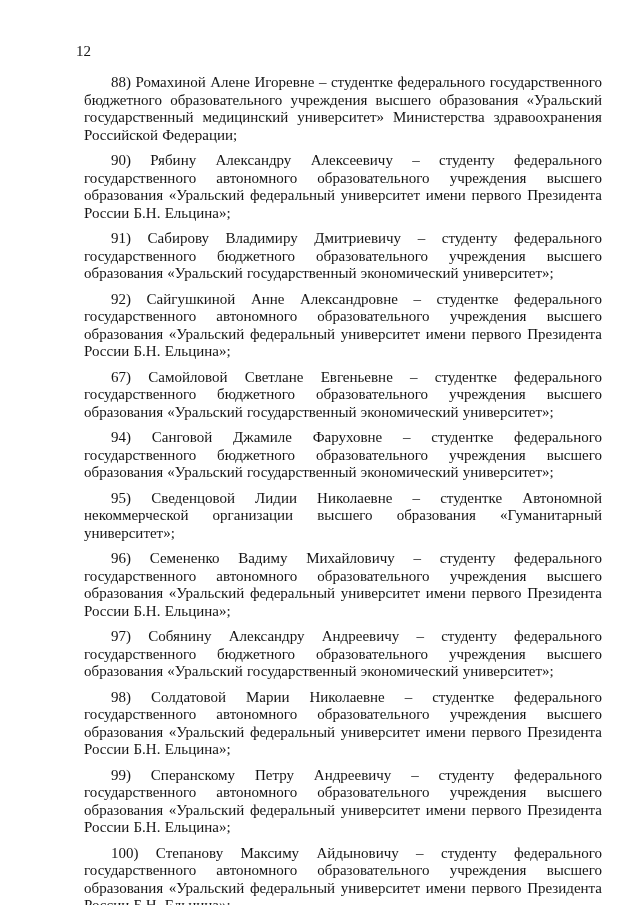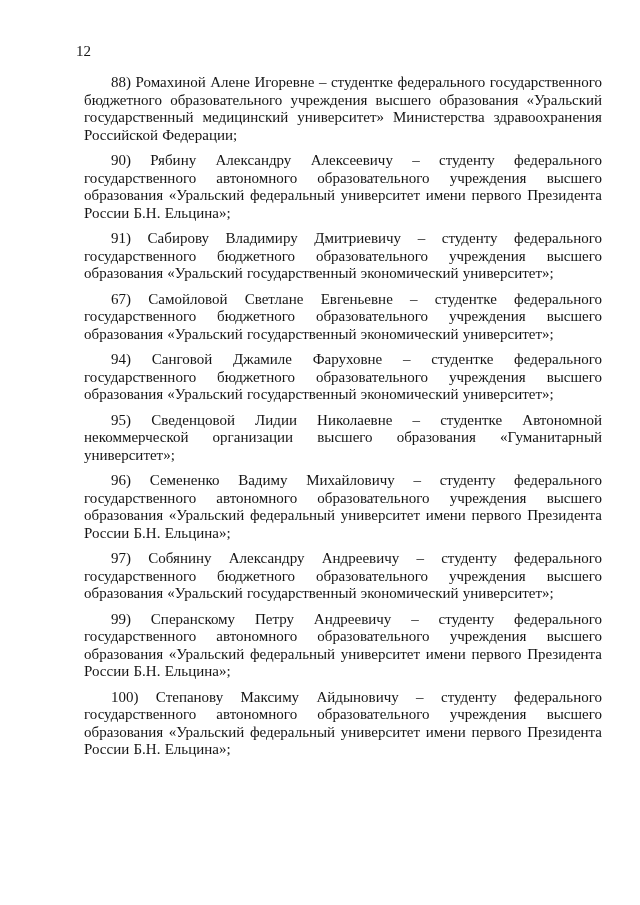--- a/index.html
+++ b/index.html
@@ -45,21 +45,23 @@
 </head>
 <body>
 
 <div class="page">
   <div class="page-number">12</div>
 
   <div class="content">
     <p class="para">88) Ромахиной Алене Игоревне – студентке федерального государственного бюджетного образовательного учреждения высшего образования «Уральский государственный медицинский университет» Министерства здравоохранения Российской Федерации;</p>
     <p class="para">90) Рябину Александру Алексеевичу – студенту федерального государственного автономного образовательного учреждения высшего образования «Уральский федеральный университет имени первого Президента России Б.Н. Ельцина»;</p>
     <p class="para">91) Сабирову Владимиру Дмитриевичу – студенту федерального государственного бюджетного образовательного учреждения высшего образования «Уральский государственный экономический университет»;</p>
+    <p class="para">92) Сайгушкиной Анне Александровне – студентке федерального государственного автономного образовательного учреждения высшего образования «Уральский федеральный университет имени первого Президента России Б.Н. Ельцина»;</p>
     <p class="para">67) Самойловой Светлане Евгеньевне – студентке федерального государственного бюджетного образовательного учреждения высшего образования «Уральский государственный экономический университет»;</p>
     <p class="para">94) Санговой Джамиле Фаруховне – студентке федерального государственного бюджетного образовательного учреждения высшего образования «Уральский государственный экономический университет»;</p>
     <p class="para">95) Сведенцовой Лидии Николаевне – студентке Автономной некоммерческой организации высшего образования «Гуманитарный университет»;</p>
     <p class="para">96) Семененко Вадиму Михайловичу – студенту федерального государственного автономного образовательного учреждения высшего образования «Уральский федеральный университет имени первого Президента России Б.Н. Ельцина»;</p>
     <p class="para">97) Собянину Александру Андреевичу – студенту федерального государственного бюджетного образовательного учреждения высшего образования «Уральский государственный экономический университет»;</p>
+    <p class="para">98) Солдатовой Марии Николаевне – студентке федерального государственного автономного образовательного учреждения высшего образования «Уральский федеральный университет имени первого Президента России Б.Н. Ельцина»;</p>
     <p class="para">99) Сперанскому Петру Андреевичу – студенту федерального государственного автономного образовательного учреждения высшего образования «Уральский федеральный университет имени первого Президента России Б.Н. Ельцина»;</p>
     <p class="para">100) Степанову Максиму Айдыновичу – студенту федерального государственного автономного образовательного учреждения высшего образования «Уральский федеральный университет имени первого Президента России Б.Н. Ельцина»;</p>
   </div>
 </div>
 
 </body></html>

